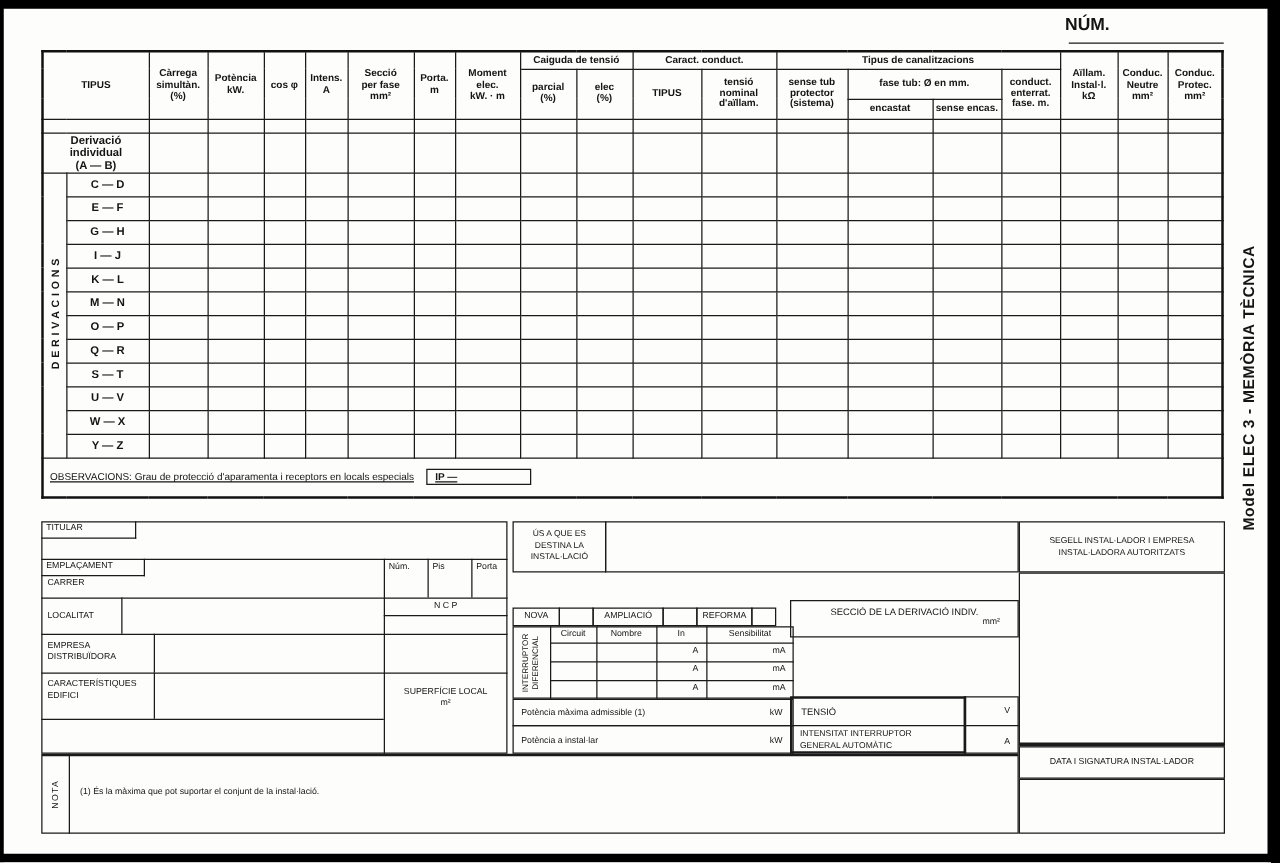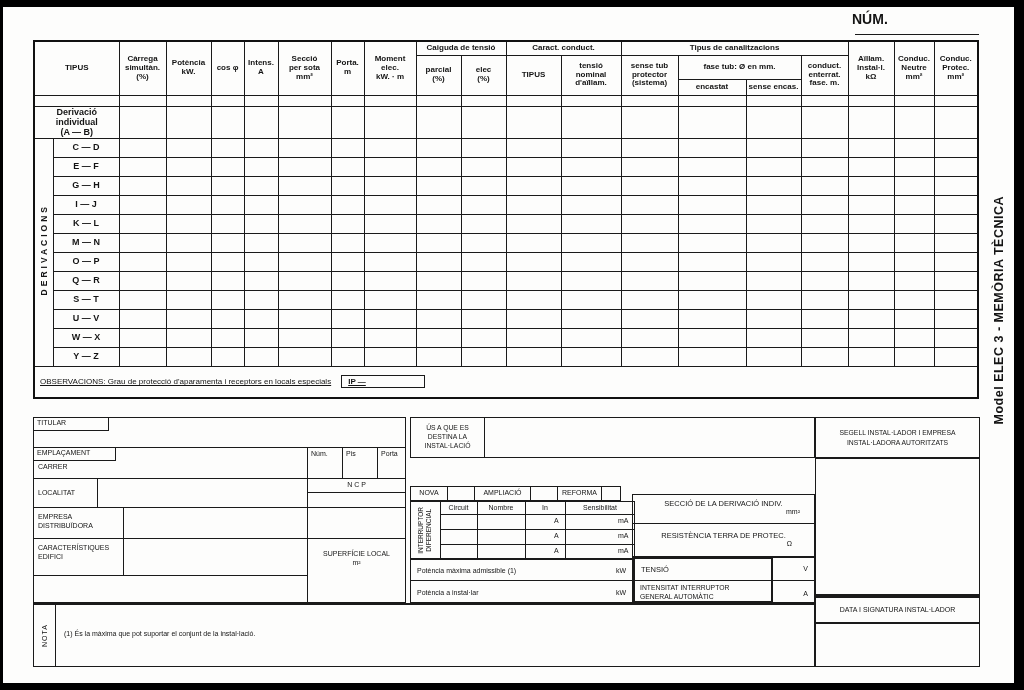--- a/index.html
+++ b/index.html
@@ -85,21 +85,21 @@
       <th colspan="2" rowspan="3" class="tram">TIPUS</th>
       <th rowspan="3">Càrrega
 simultàn.
 (%)</th>
       <th rowspan="3">Potència
 kW.</th>
       <th rowspan="3">cos φ</th>
       <th rowspan="3">Intens.
 A</th>
       <th rowspan="3">Secció
-per sota
+per fase
 mm²</th>
       <th rowspan="3">Porta.
 m</th>
       <th rowspan="3">Moment
 elec.
 kW. · m</th>
       <th colspan="2">Caiguda de tensió</th>
       <th colspan="2">Caract. conduct.</th>
       <th colspan="4">Tipus de canalitzacions</th>
       <th rowspan="3">Aïllam.
@@ -507,27 +507,23 @@
   <div class="t f7 c" style="left:477px;top:502px;width:48px;height:12px;">Nombre</div>
   <div class="t f7 c" style="left:525px;top:502px;width:40px;height:12px;">In</div>
   <div class="t f7 c" style="left:565px;top:502px;width:70px;height:12px;">Sensibilitat</div>
   <div class="t f7" style="left:554px;top:517px;">A</div>
   <div class="t f7" style="left:554px;top:532px;">A</div>
   <div class="t f7" style="left:554px;top:547px;">A</div>
   <div class="t f7" style="left:618px;top:517px;">mA</div>
   <div class="t f7" style="left:618px;top:532px;">mA</div>
   <div class="t f7" style="left:618px;top:547px;">mA</div>
 
-  <div class="b" style="left:632px;top:494px;width:183px;height:30px;">
+  <div class="b" style="left:632px;top:480px;width:183px;height:30px;">
     <div class="f75" style="text-align:center;margin-top:4px;">SECCIÓ DE LA DERIVACIÓ INDIV.</div>
     <div class="f7" style="text-align:right;padding-right:14px;">mm²</div>
-  </div>
-  <div class="b" style="left:632px;top:523px;width:183px;height:34px;">
-    <div class="f75" style="text-align:center;margin-top:7px;">RESISTÈNCIA TERRA DE PROTEC.</div>
-    <div class="f7" style="text-align:right;padding-right:22px;">Ω</div>
   </div>
 
   <div class="b f7" style="left:410px;top:559px;width:225px;height:22px;">
     <span class="t" style="left:6px;top:7px;">Potència màxima admissible (1)</span>
     <span class="t unitr" style="top:7px;">kW</span>
   </div>
   <div class="b f7" style="left:410px;top:580px;width:225px;height:23px;">
     <span class="t" style="left:6px;top:8px;">Potència a instal·lar</span>
     <span class="t unitr" style="top:8px;">kW</span>
   </div>

